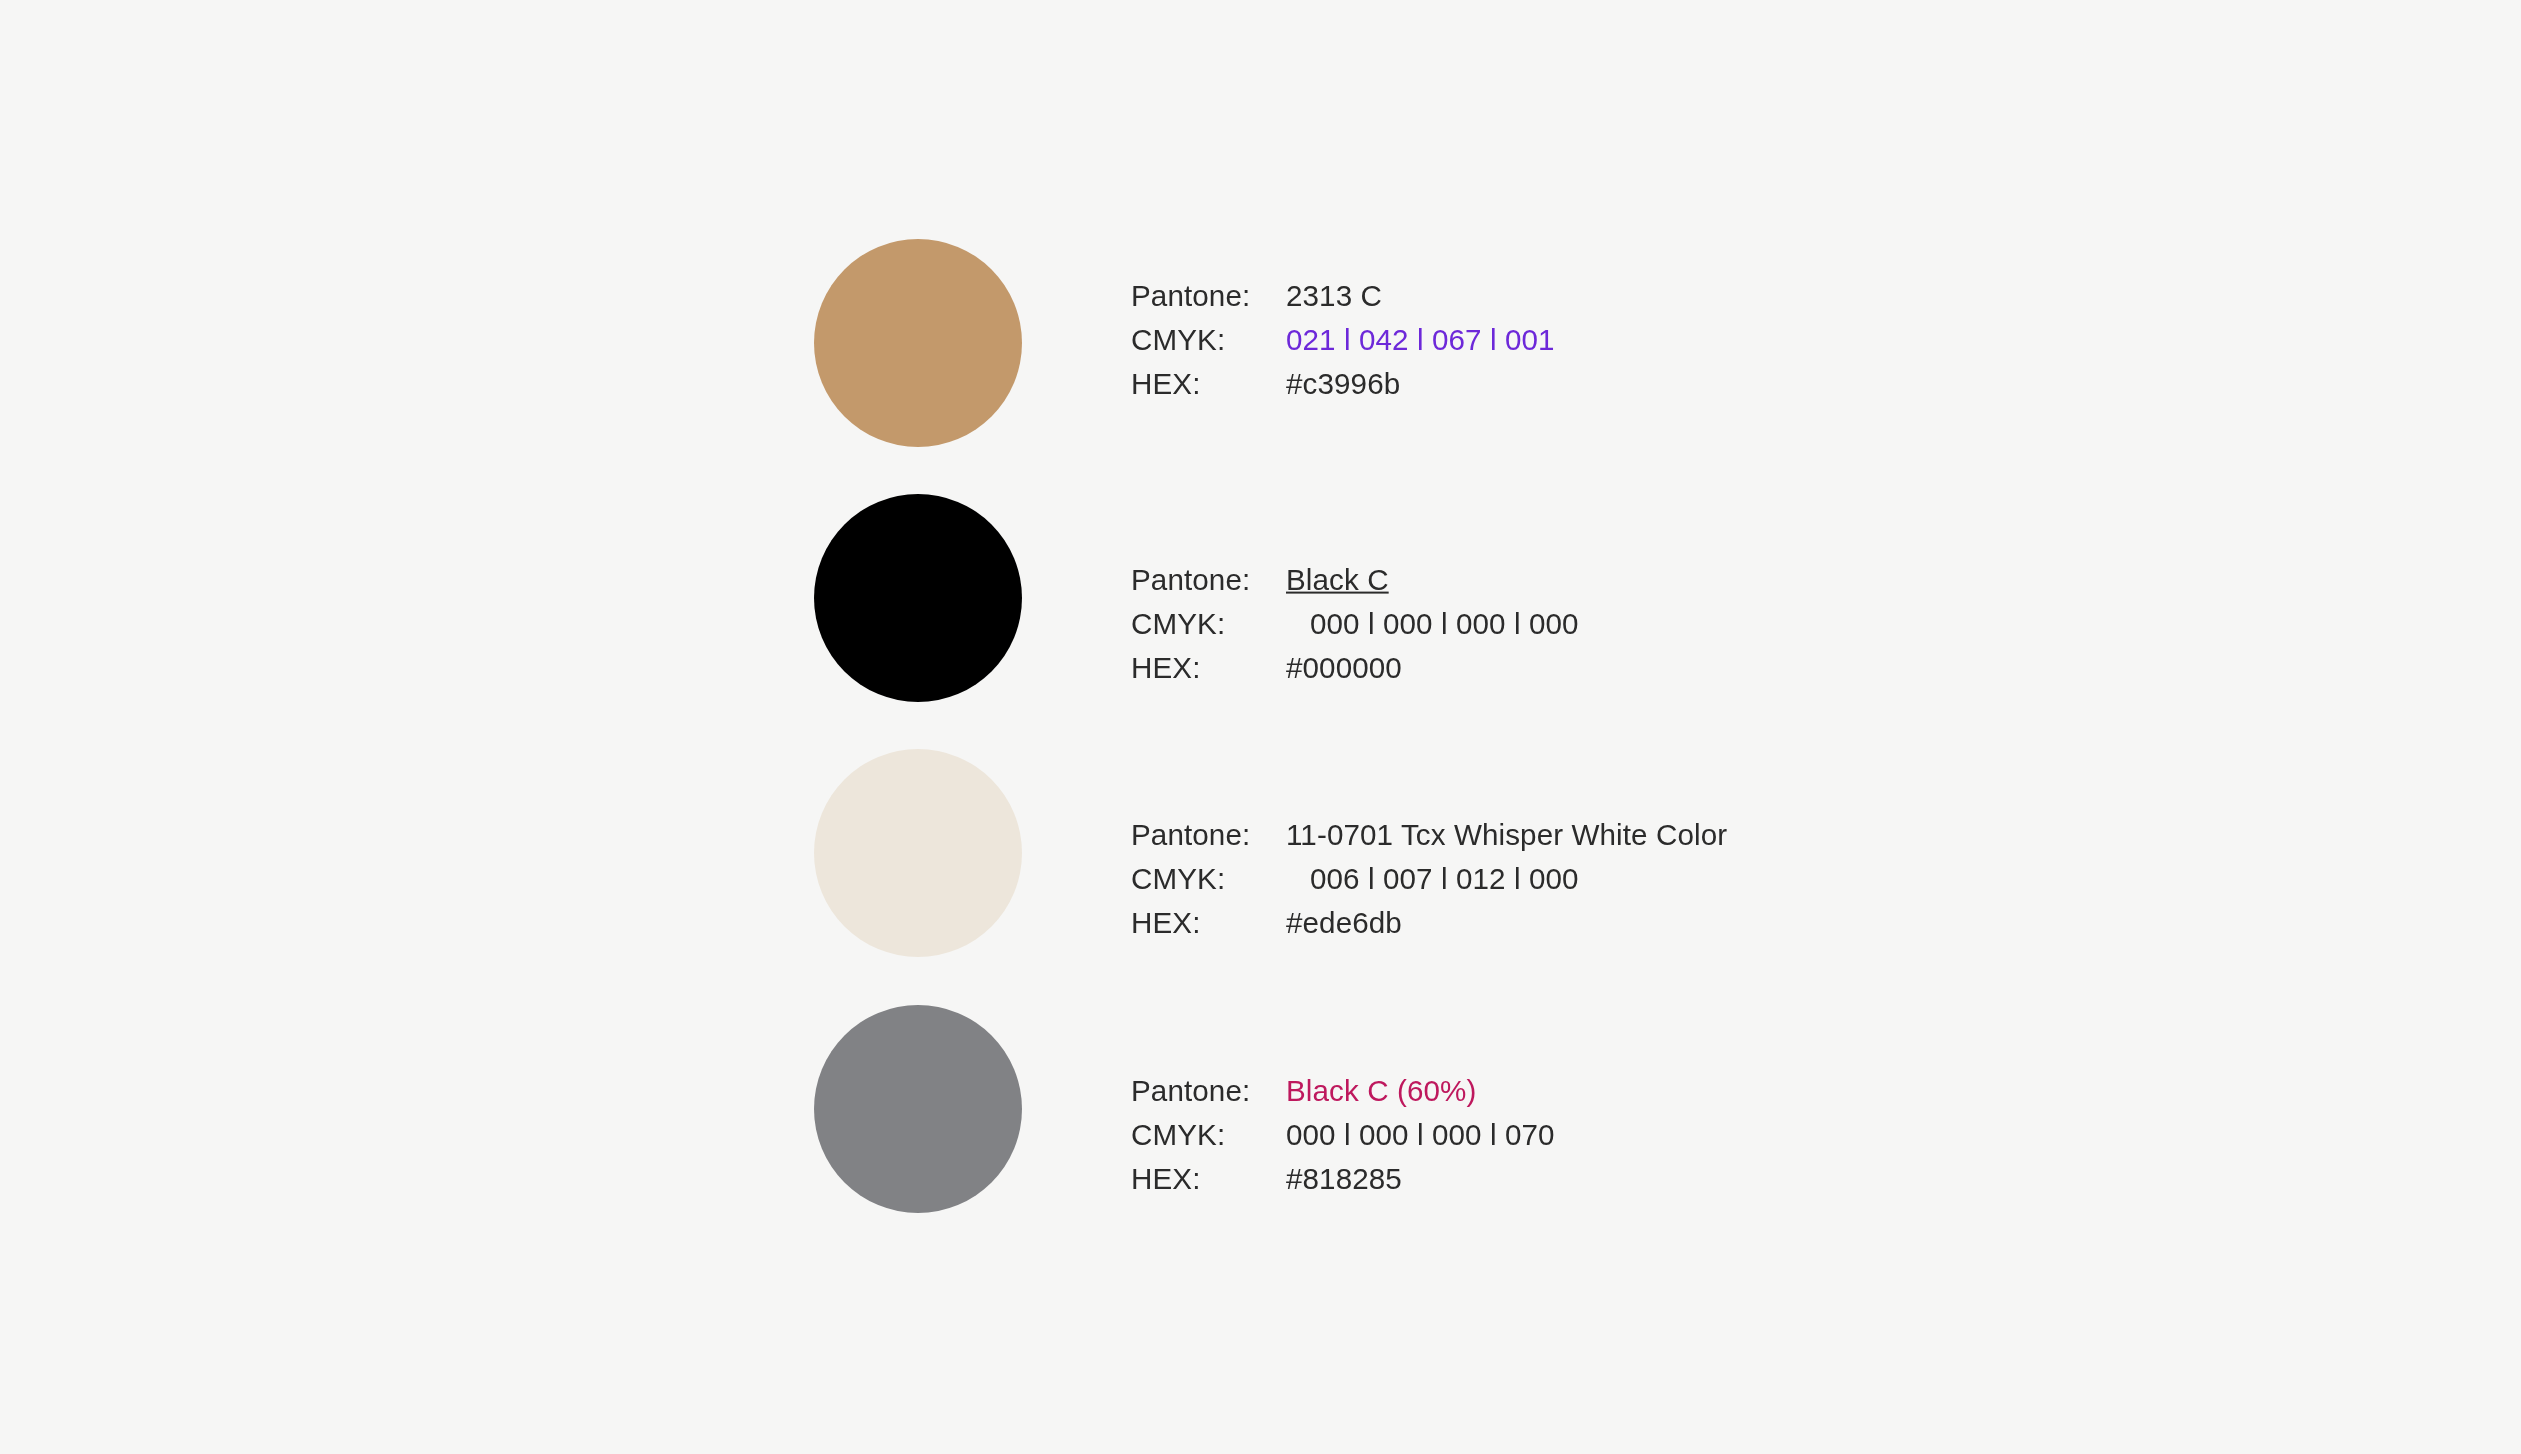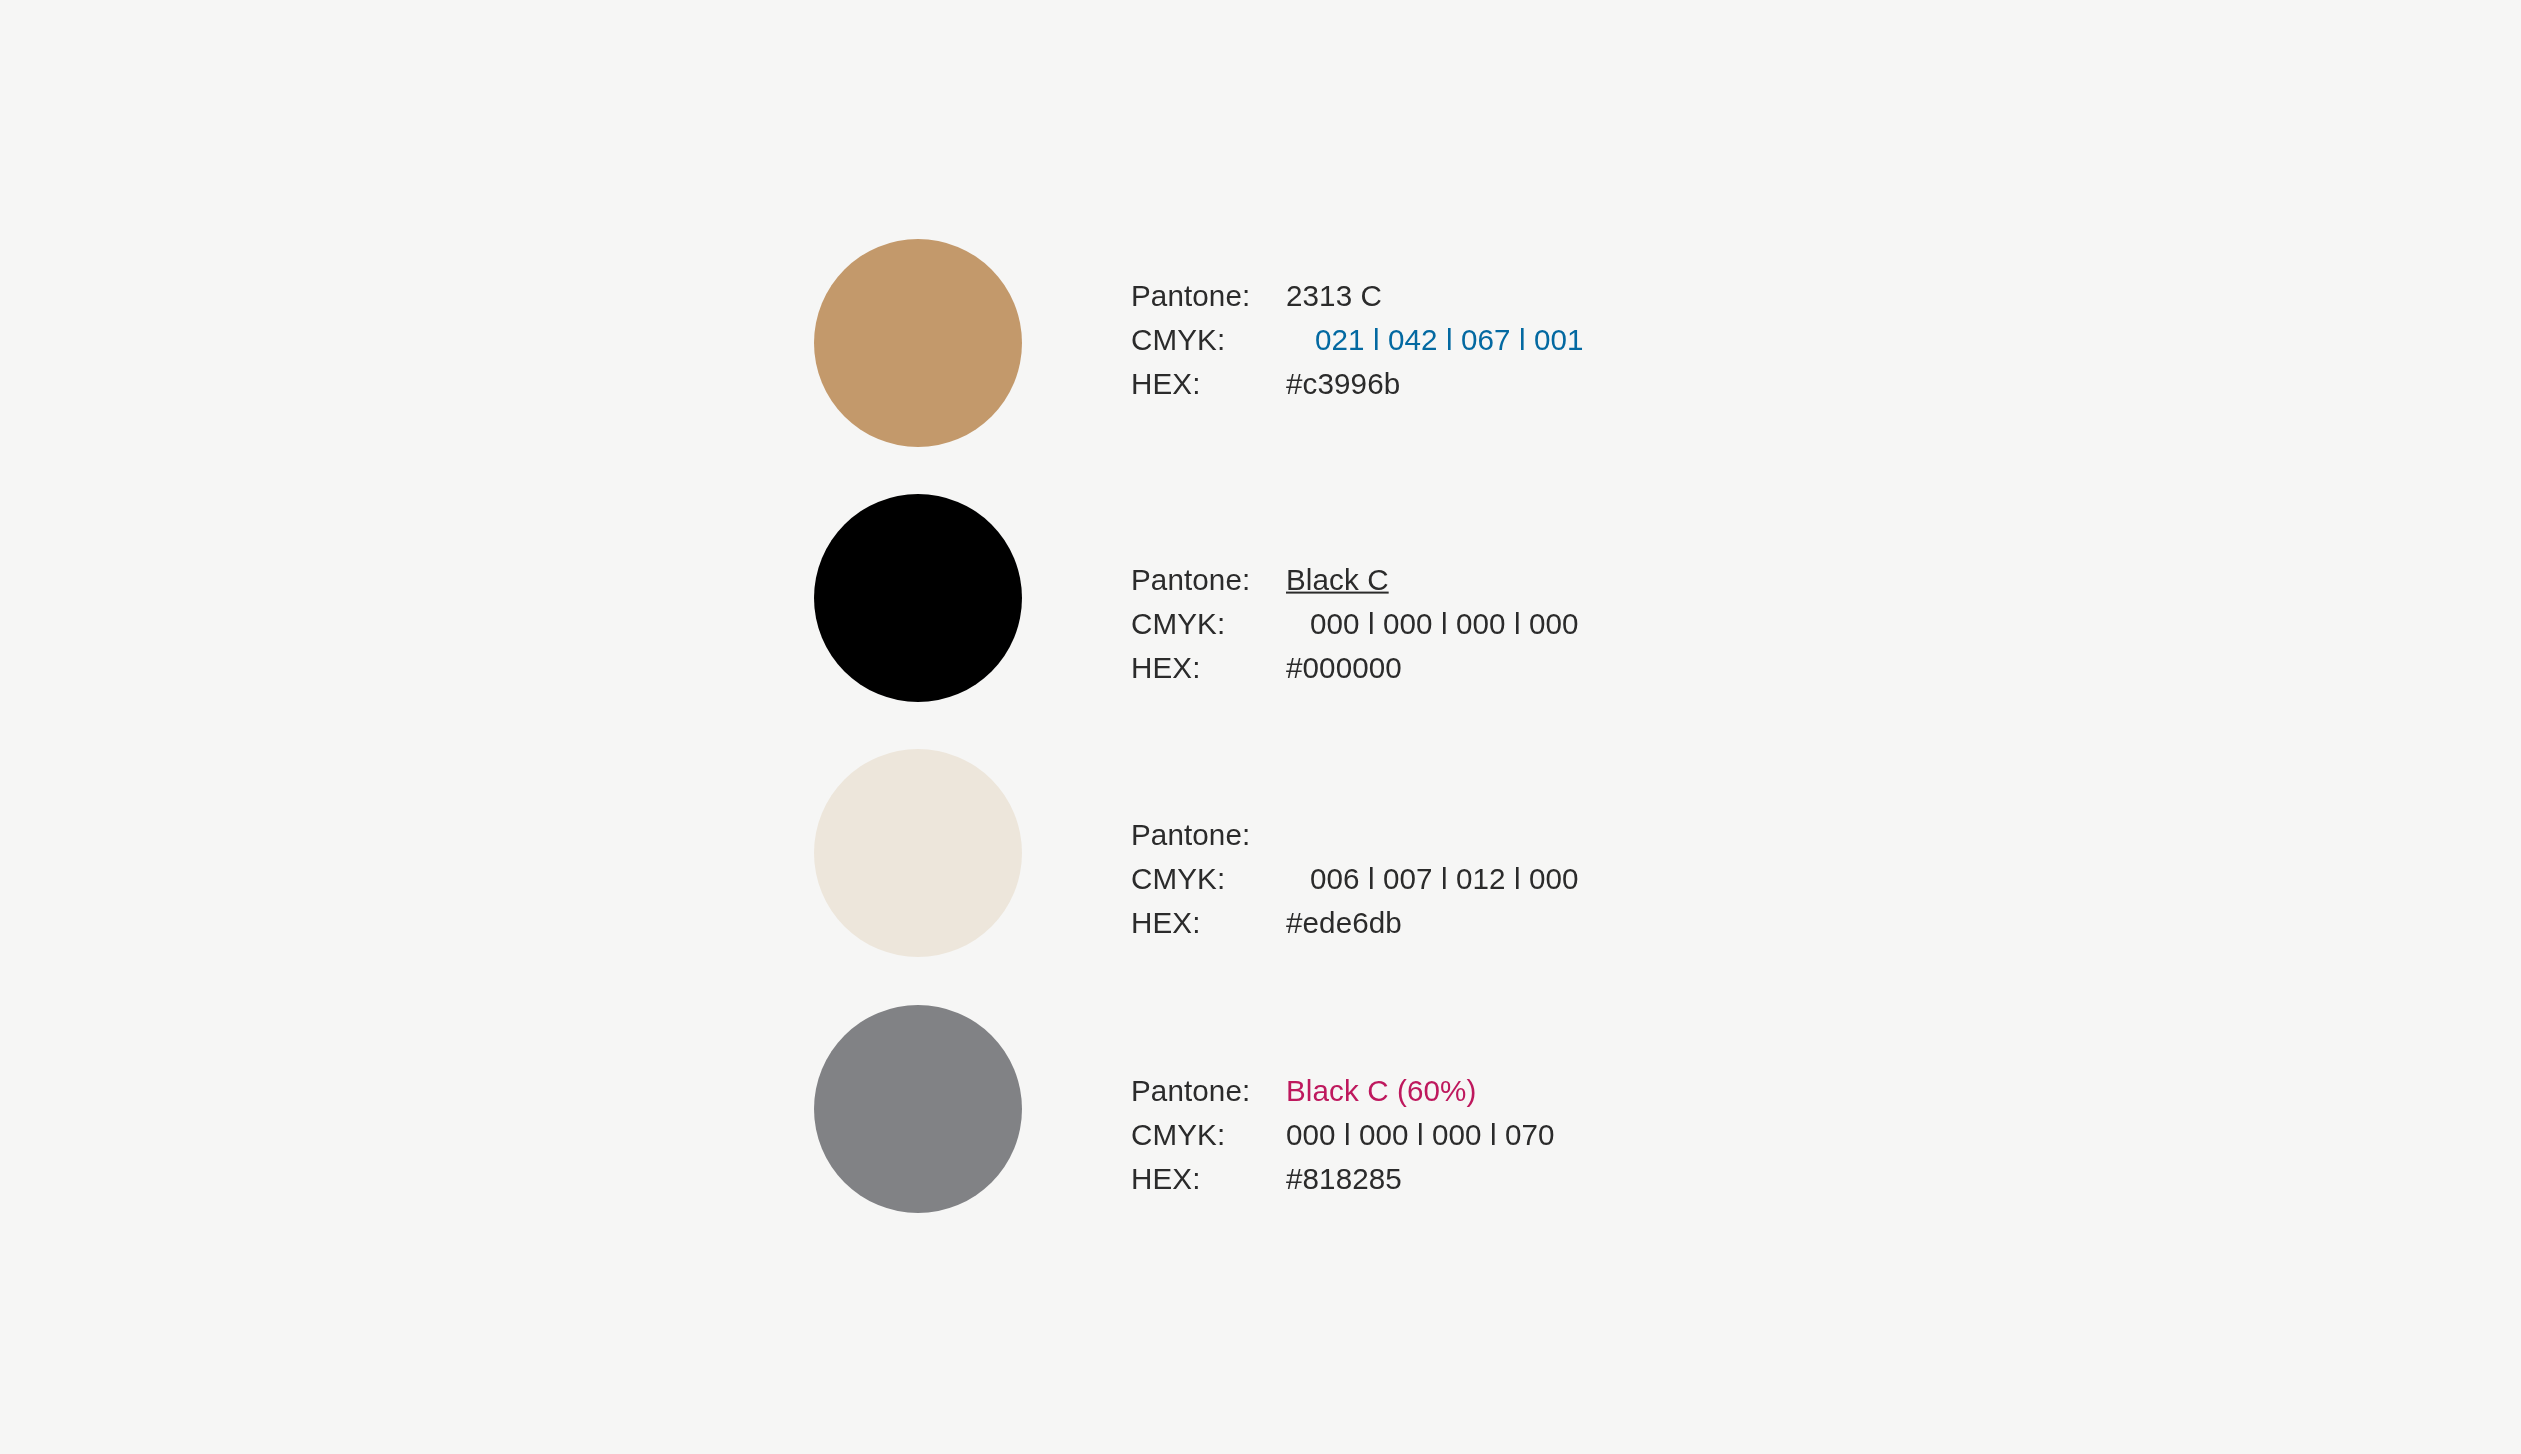--- a/index.html
+++ b/index.html
@@ -87,21 +87,21 @@
 
   <div class="swatch-row row-0">
     <div class="swatch-circle" style="background-color: rgb(195, 153, 107);"></div>
     <div class="swatch-info">
       <div class="spec-line">
         <span class="spec-label" style="color: rgb(43, 43, 43);">Pantone:</span>
         <span class="spec-value" style="color: rgb(43, 43, 43);">2313 C</span>
       </div>
       <div class="spec-line">
         <span class="spec-label" style="color: rgb(43, 43, 43);">CMYK:</span>
-        <span class="spec-value" style="color: #0369a1; margin-left: 29px;">021 l 042 l 067 l 001</span>
+        <span class="spec-value" style="color: #6d28d9;">021 l 042 l 067 l 001</span>
       </div>
       <div class="spec-line">
         <span class="spec-label" style="color: rgb(43, 43, 43);">HEX:</span>
         <span class="spec-value" style="color: rgb(43, 43, 43);">#c3996b</span>
       </div>
     </div>
   </div>
 
   <div class="swatch-row row-1">
     <div class="swatch-circle" style="background-color: rgb(0, 0, 0);"></div>
@@ -119,20 +119,21 @@
         <span class="spec-value" style="color: rgb(43, 43, 43);">#000000</span>
       </div>
     </div>
   </div>
 
   <div class="swatch-row row-2">
     <div class="swatch-circle" style="background-color: rgb(237, 230, 219);"></div>
     <div class="swatch-info">
       <div class="spec-line">
         <span class="spec-label" style="color: rgb(43, 43, 43);">Pantone:</span>
+        <span class="spec-value" style="color: rgb(43, 43, 43);">11-0701 Tcx Whisper White Color</span>
       </div>
       <div class="spec-line">
         <span class="spec-label" style="color: rgb(43, 43, 43);">CMYK:</span>
         <span class="spec-value" style="color: rgb(43, 43, 43); margin-left: 24px;">006 l 007 l 012 l 000</span>
       </div>
       <div class="spec-line">
         <span class="spec-label" style="color: rgb(43, 43, 43);">HEX:</span>
         <span class="spec-value" style="color: rgb(43, 43, 43);">#ede6db</span>
       </div>
     </div>

